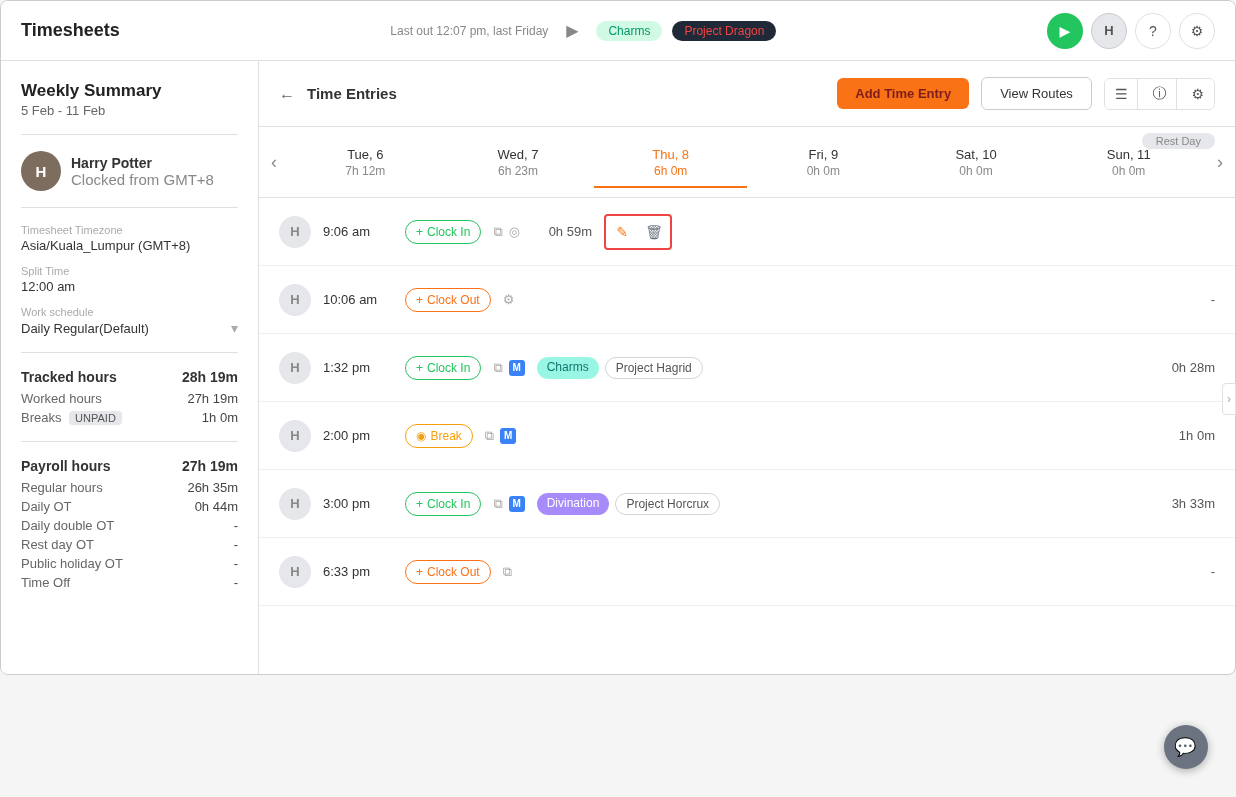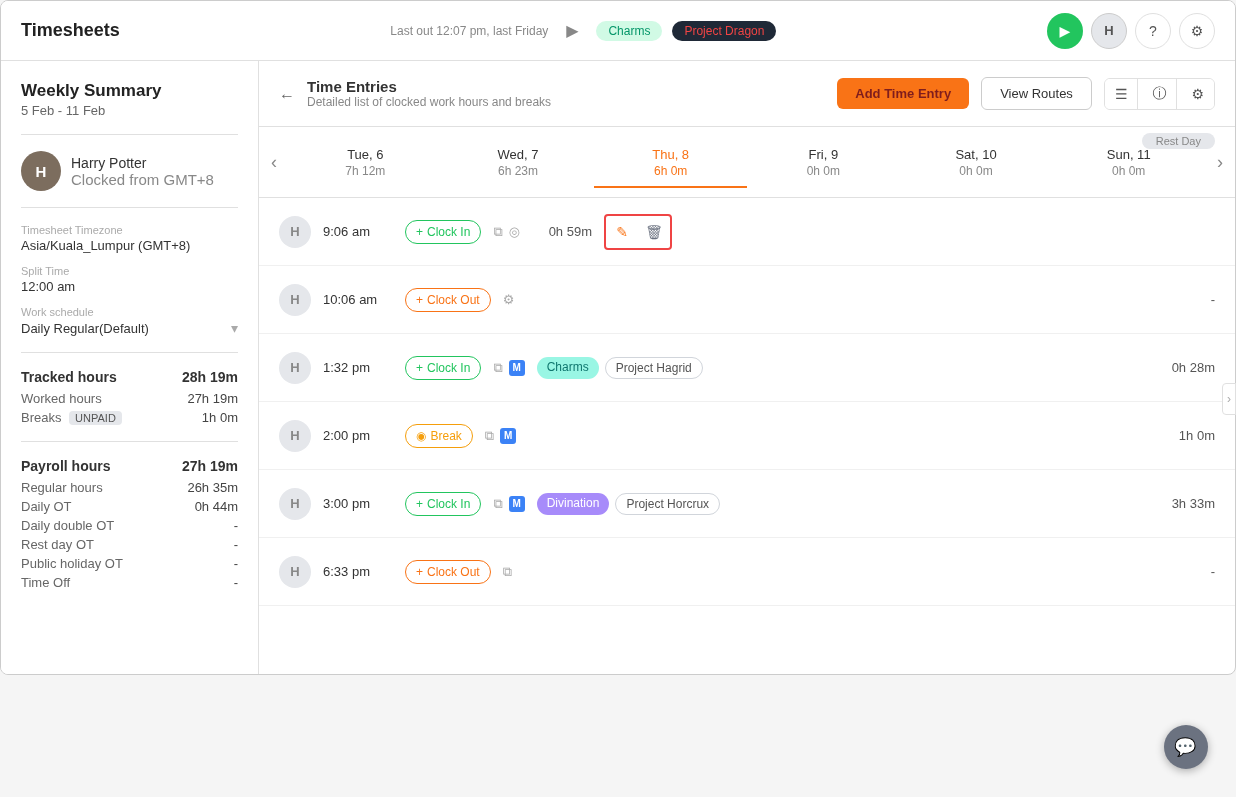--- a/index.html
+++ b/index.html
@@ -10,21 +10,21 @@
     
     .main-content { display: flex; flex: 1; overflow: hidden; }
 
     
     .sidebar { width: 258px; flex: 0 0 258px; border-right: 1px solid #e0e0e0; background: #fff; overflow-y: auto; padding: 20px; }
     .weekly-summary-title { font-size: 17px; font-weight: 700; color: #222; }
     .weekly-summary-dates { font-size: 13px; color: #666; margin-top: 2px; }
     .sidebar-divider { border: none; border-top: 1px solid #e0e0e0; margin: 16px 0; }
     .user-info { display: flex; align-items: center; gap: 10px; margin-bottom: 16px; }
     .avatar-img { width: 40px; height: 40px; border-radius: 50%; background: #6b7280; display: flex; align-items: center; justify-content: center; color: #fff; font-size: 14px; font-weight: 600; overflow: hidden; }
-    .user-name { font-weight: 400; font-size: 14px; }
+    .user-name { font-weight: 700; font-size: 14px; }
     .user-sub { font-size: 15px; color: #888; }
     .sidebar-label { font-size: 11px; color: #aaa; margin-bottom: 2px; }
     .sidebar-value { font-size: 13px; font-weight: 500; color: #333; margin-bottom: 12px; }
     .work-schedule-row { display: flex; align-items: center; justify-content: space-between; }
     .chevron-icon { color: #aaa; font-size: 14px; cursor: pointer; }
 
     .stats-section { margin-top: 8px; }
     .stats-header { display: flex; justify-content: space-between; align-items: baseline; margin-bottom: 6px; }
     .stats-header-label { font-weight: 700; font-size: 14px; }
     .stats-header-value { font-weight: 700; font-size: 14px; }
@@ -181,21 +181,20 @@
         </div>
       </div>
     </div>
 
     <div class="right-panel">
 
       <div class="entries-header">
         <span class="back-btn">←</span>
         <div class="entries-title-block">
           <div class="entries-title">Time Entries</div>
-          <div class="entries-sub">Detailed list of clocked work hours and breaks</div>
         </div>
         <button class="add-time-btn">Add Time Entry</button>
         <button class="view-routes-btn">View Routes</button>
         <div class="header-icon-group">
           <button class="header-icon-btn">☰</button>
           <button class="header-icon-btn">ⓘ</button>
           <button class="header-icon-btn">⚙</button>
         </div>
       </div>
 

